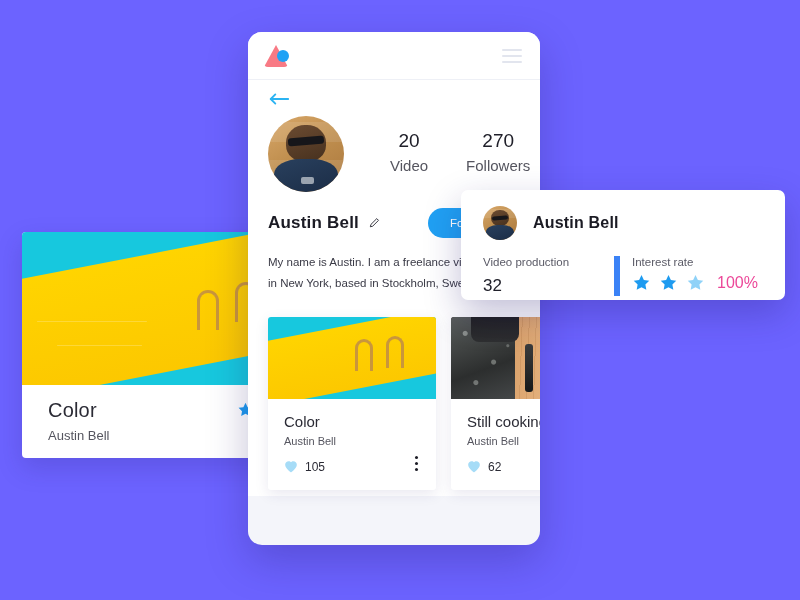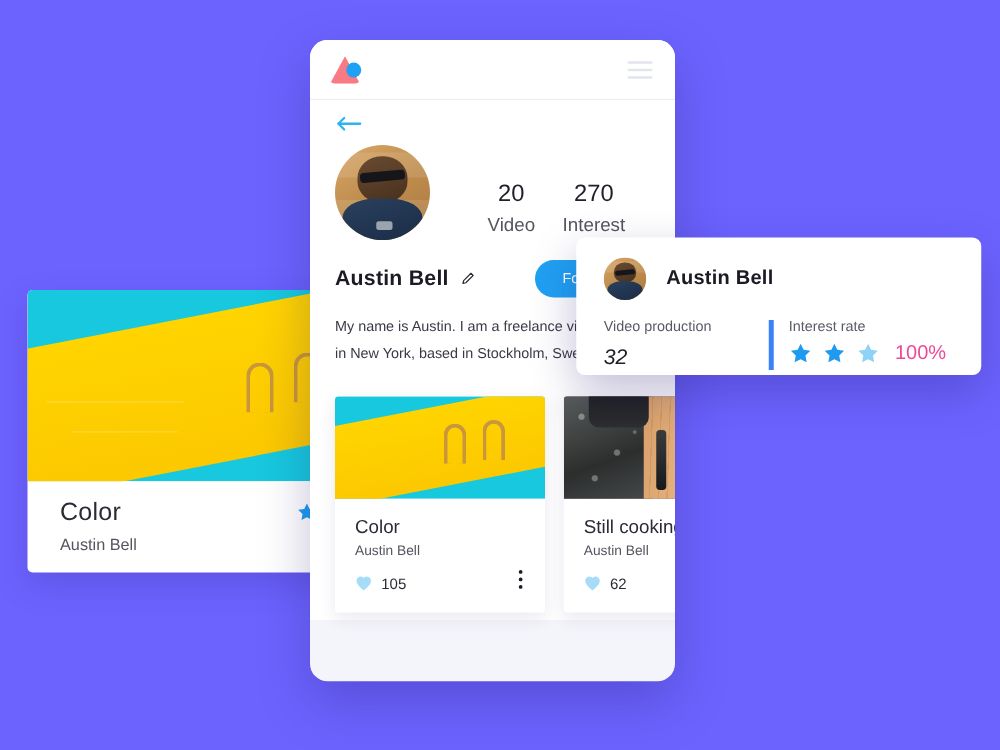--- a/index.html
+++ b/index.html
@@ -109,22 +109,22 @@
 
   #profile-row {
     display: flex; align-items: flex-start;
     padding: 6px 18px 0 20px;
   }
   #avatar-lg {
     width: 76px; height: 76px; border-radius: 50%;
     overflow: hidden; flex: none; position: relative;
   }
   #stats {
-    display: flex; gap: 22px;
-    margin: 29px 0 0 46px;
+    display: flex; gap: 38px;
+    margin: 14px 0 0 46px;
   }
   .stat { text-align: center; }
   .stat .num { font-size: 19px; color: #20202a; }
   .stat .lbl { font-size: 15px; color: #55555f; margin-top: 5px; }
 
   #name-row {
     display: flex; align-items: center;
     padding: 16px 18px 0 20px;
   }
   #name-row .name { font-size: 17px; font-weight: bold; color: #1b1b24; letter-spacing: .2px; }
@@ -205,23 +205,23 @@
     padding: 16px 22px 0 22px;
   }
   #overlay-head { display: flex; align-items: center; gap: 16px; }
   #avatar-sm {
     width: 34px; height: 34px; border-radius: 50%;
     overflow: hidden; position: relative; flex: none;
   }
   #overlay-head .oname { font-size: 16px; font-weight: bold; color: #1b1b24; letter-spacing: .2px; }
   #overlay-cols { display: flex; margin-top: 16px; }
   .ocol { flex: 1; }
-  .ocol.right { padding-left: 12px; border-left: 4px solid #3b82f6; }
+  .ocol.right { padding-left: 12px; border-left: 6px solid #3b82f6; }
   .ocol .olbl { font-size: 11.5px; color: #5a5a66; }
-  .ocol .oval { font-size: 17px; color: #20202a; margin-top: 8px; font-style: italic; }
+  .ocol .oval { font-size: 17px; color: #20202a; margin-top: 8px; }
   .ocol .orate { display: flex; align-items: center; gap: 8px; margin-top: 5px; }
   .ocol .orate .pct { font-size: 16px; color: #ec4899; margin-left: 4px; }
 
   
   .face { position: absolute; inset: 0; background: linear-gradient(150deg,#D9A86A 0%,#C08F4F 45%,#A9763C 100%); }
   .face .plank { position: absolute; left:0; right:0; height: 26%; background: rgba(255,255,255,.10); }
   .face .head {
     position: absolute; left: 24%; top: 12%;
     width: 52%; height: 48%;
     border-radius: 48% 48% 46% 46%;
@@ -311,21 +311,21 @@
             <div class="logo-t"></div>
           </div>
         </div>
         <div id="stats">
           <div class="stat">
             <div class="num">20</div>
             <div class="lbl">Video</div>
           </div>
           <div class="stat">
             <div class="num">270</div>
-            <div class="lbl">Interest</div>
+            <div class="lbl">Followers</div>
           </div>
         </div>
       </div>
 
       <div id="name-row">
         <div class="name">Austin Bell</div>
         <svg id="pencil" width="14" height="14" viewBox="0 0 24 24">
           <path d="M4 18.5l1-4 10-10 3 3-10 10z" fill="none" stroke="#2b2b35" stroke-width="1.6" stroke-linejoin="round"></path>
         </svg>
         <button id="follow-btn">Following</button>

